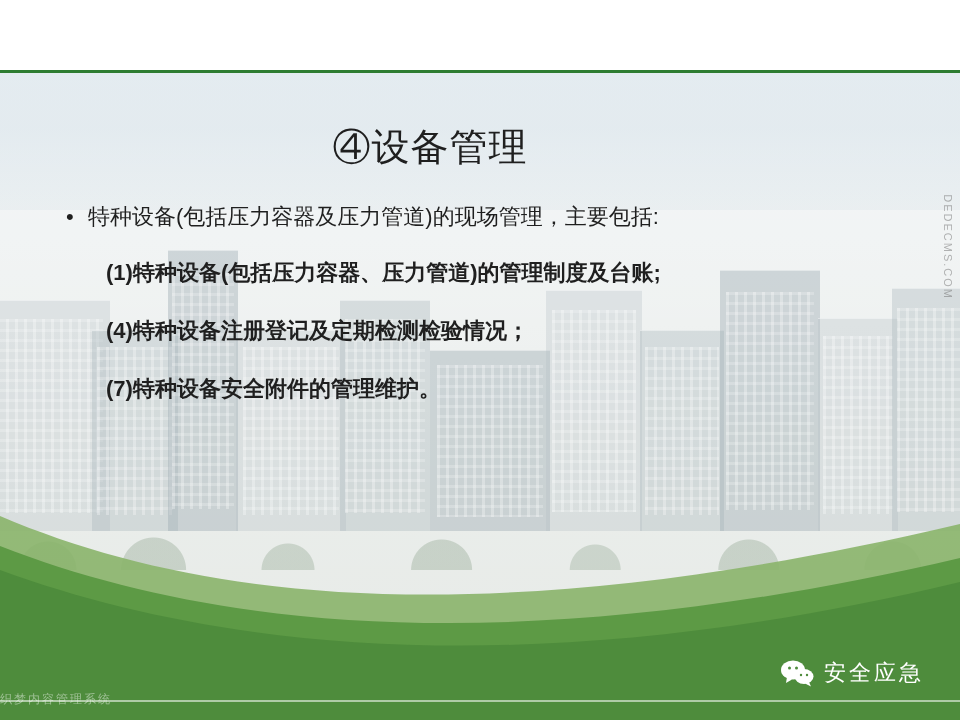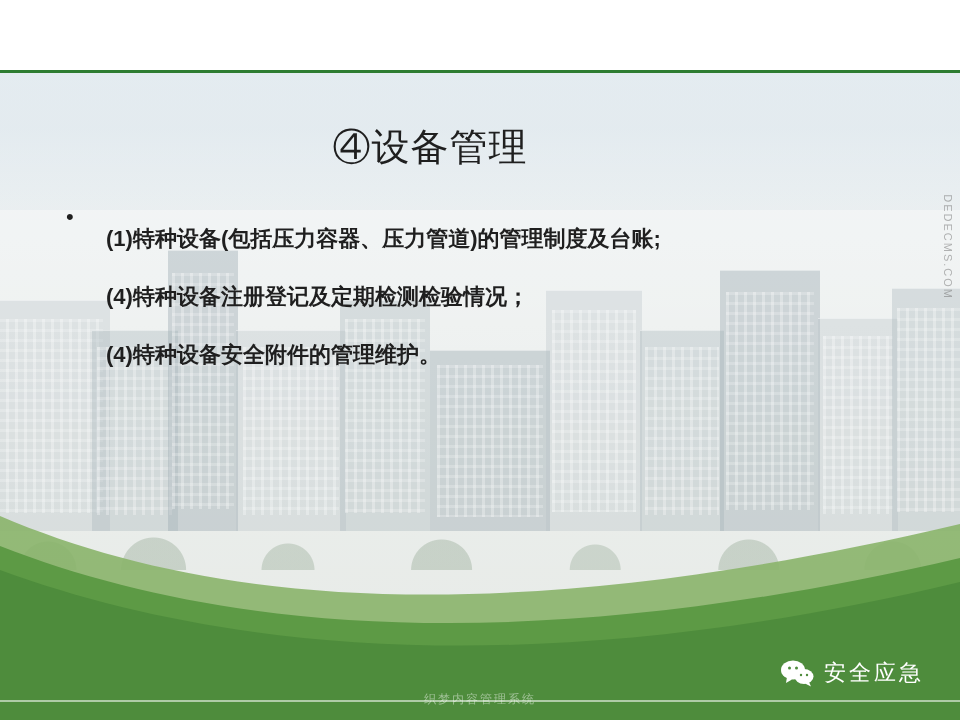--- a/index.html
+++ b/index.html
@@ -142,21 +142,21 @@
     font-size: 11px;
     color: rgba(120,120,120,0.55);
     letter-spacing: 2px;
     white-space: nowrap;
   }
   .wm-center {
     position: absolute;
     left: 0;
     bottom: 12px;
     width: 960px;
-    text-align: center;
+    text-align: left;
     font-size: 12px;
     color: rgba(255,255,255,0.45);
     letter-spacing: 2px;
   }
   .logo {
     position: absolute;
     right: 36px;
     bottom: 32px;
     display: flex;
     align-items: center;
@@ -204,24 +204,25 @@
   </div>
 
   <div class="top-band"></div>
   <div class="top-rule"></div>
 
   <div class="title">④设备管理</div>
 
   <div class="body">
     <div class="bullet">
       <span class="dot">•</span>
+      <span>特种设备(包括压力容器及压力管道)的现场管理，主要包括:</span>
     </div>
     <div class="sub">(1)特种设备(包括压力容器、压力管道)的管理制度及台账;</div>
     <div class="sub">(4)特种设备注册登记及定期检测检验情况；</div>
-    <div class="sub">(4)特种设备安全附件的管理维护。</div>
+    <div class="sub">(7)特种设备安全附件的管理维护。</div>
   </div>
 
   <div class="bottom-wrap">
     <svg width="960" height="300" viewBox="0 0 960 300" preserveAspectRatio="none" aria-hidden="true">
       <path d="M0,96 C220,190 520,208 960,104 L960,300 L0,300 Z" fill="#8ab46a" opacity="0.9"></path>
       <path d="M0,126 C230,216 540,236 960,138 L960,300 L0,300 Z" fill="#5d9a45"></path>
       <path d="M0,150 C240,238 560,258 960,162 L960,300 L0,300 Z" fill="#4e8c3c"></path>
     </svg>
   </div>
 

